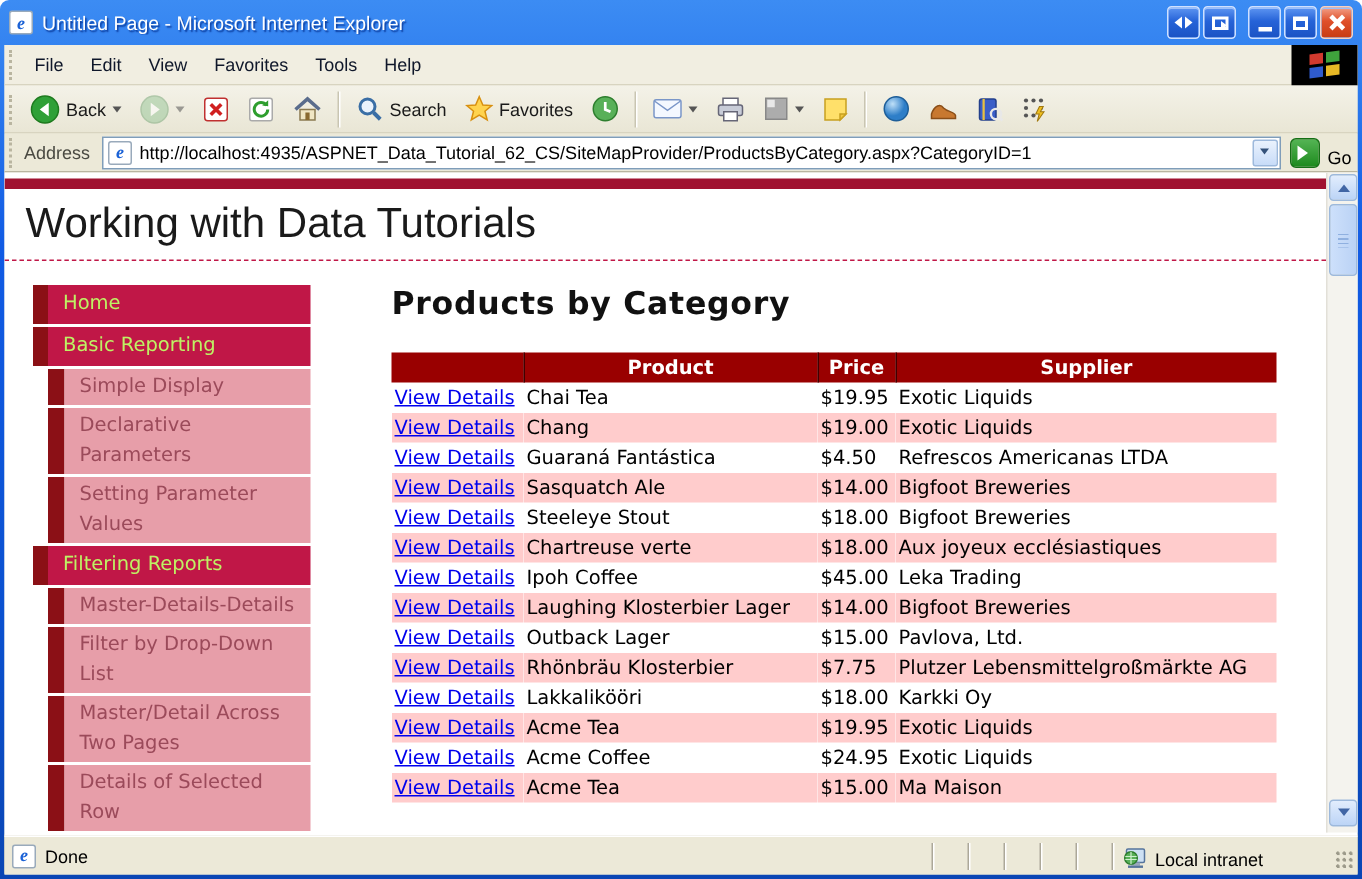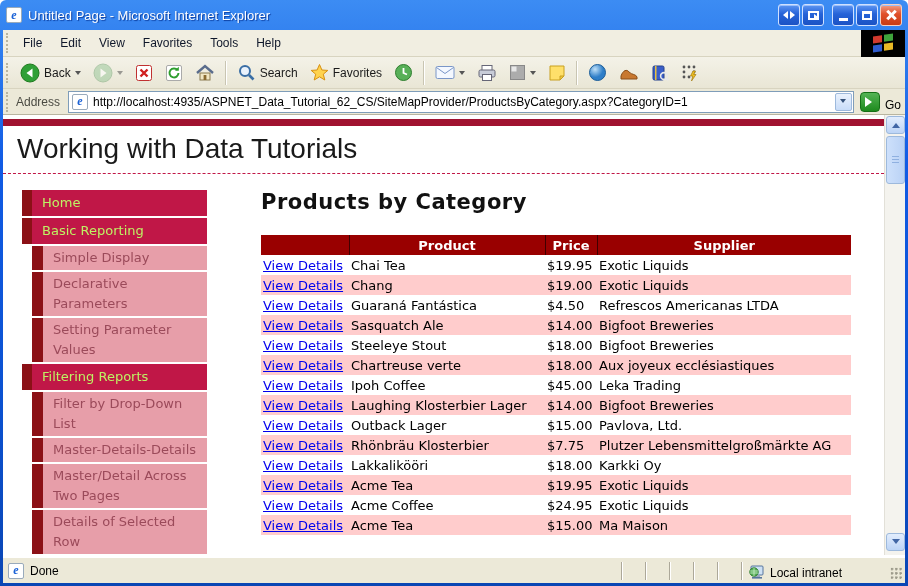--- a/index.html
+++ b/index.html
@@ -352,26 +352,26 @@
                 <span class="strip"></span>
                 <span class="lbl1">Setting Parameter Values</span>
               </div>
               <div class="nav-item">
                 <span class="block"></span>
                 <span class="lbl0">Filtering Reports</span>
               </div>
               <div class="nav-item">
                 <span class="spacer"></span>
                 <span class="strip"></span>
+                <span class="lbl1">Master-Details-Details</span>
+              </div>
+              <div class="nav-item">
+                <span class="spacer"></span>
+                <span class="strip"></span>
                 <span class="lbl1">Filter by Drop-Down List</span>
-              </div>
-              <div class="nav-item">
-                <span class="spacer"></span>
-                <span class="strip"></span>
-                <span class="lbl1">Master-Details-Details</span>
               </div>
               <div class="nav-item">
                 <span class="spacer"></span>
                 <span class="strip"></span>
                 <span class="lbl1">Master/Detail Across Two Pages</span>
               </div>
               <div class="nav-item">
                 <span class="spacer"></span>
                 <span class="strip"></span>
                 <span class="lbl1">Details of Selected Row</span>

